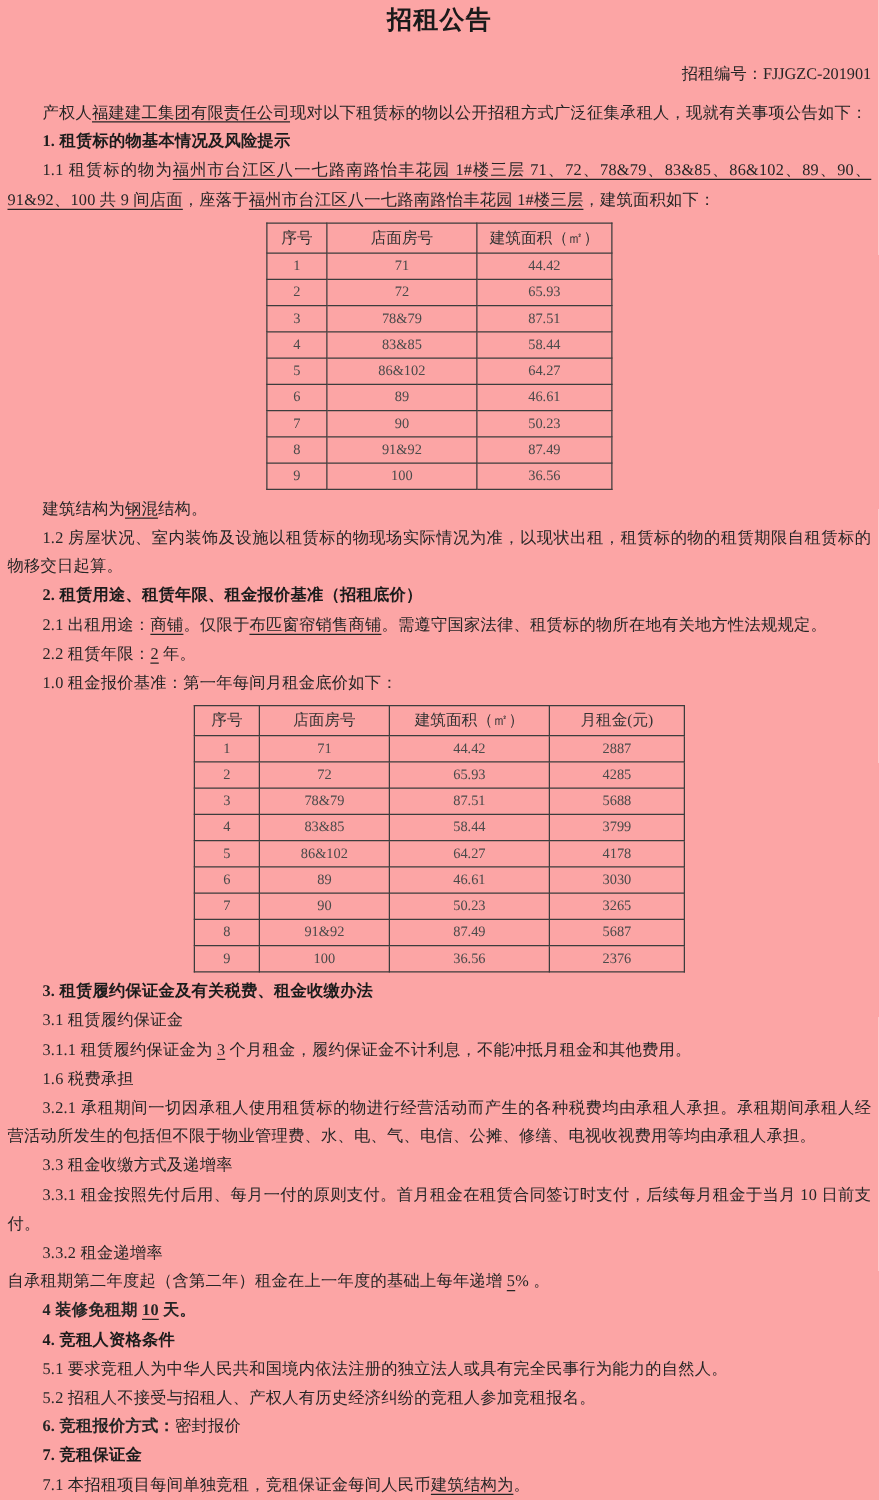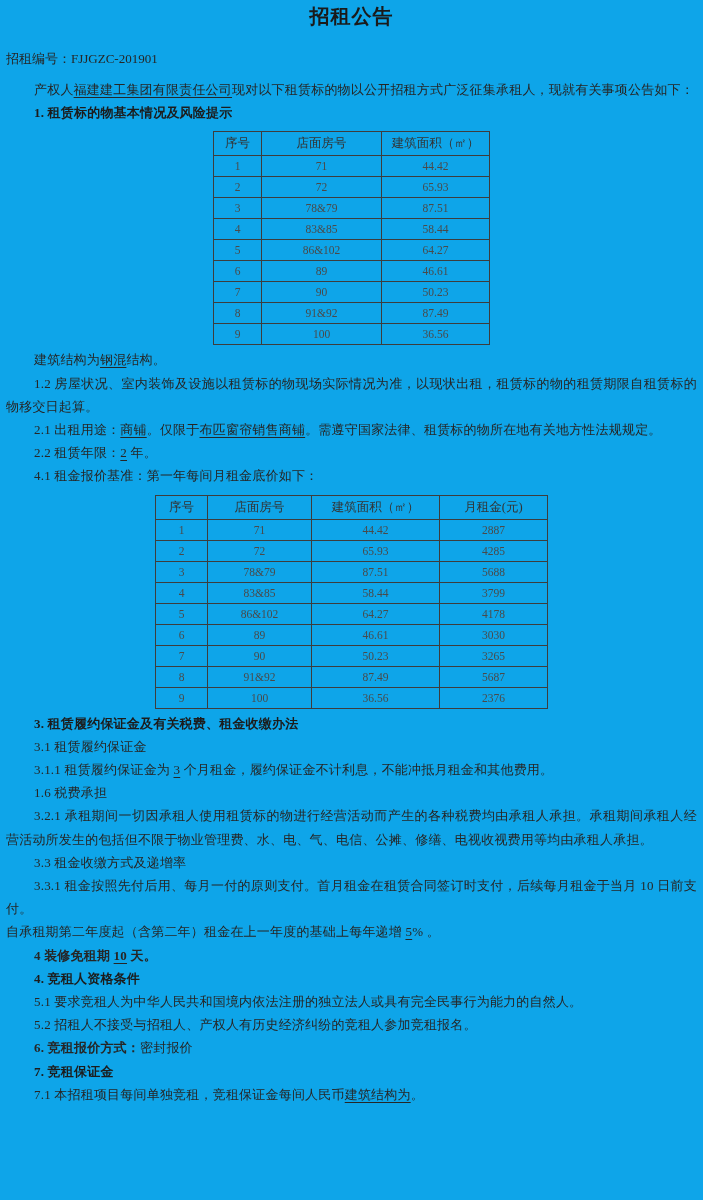--- a/index.html
+++ b/index.html
@@ -1,38 +1,38 @@
 <!DOCTYPE html>
 <html><head>
 <meta charset="utf-8">
 <style>
   html, body { margin: 0; padding: 0; background: #ffffff; }
   .page {
     position: relative;
     width: 703px;
     height: 1200px;
     overflow: hidden;
-    background: #0ea5e9;
+    background: #fca5a5;
     box-sizing: border-box;
     padding: 0 6px;
     font-family: "Liberation Serif", "DejaVu Serif", serif;
     color: #262626;
   }
   .doc-title {
     font-family: "Liberation Sans", "DejaVu Sans", sans-serif;
     font-size: 20px;
     font-weight: bold;
     text-align: center;
     margin: 3px 0 0 0;
     line-height: 27px;
     letter-spacing: 1px;
     color: #1a1a1a;
   }
   .notice-code {
-    text-align: left;
+    text-align: right;
     font-size: 13px;
     margin: 21px 0 0 0;
     line-height: 15px;
   }
   .doc-body { margin-top: 12px; }
   p.line {
     margin: 0;
     font-size: 13px;
     line-height: 23.2px;
     text-align: justify;
@@ -67,20 +67,21 @@
 </style>
 </head>
 <body>
 
 <div class="page">
   <h1 class="doc-title">招租公告</h1>
   <p class="notice-code">招租编号：FJJGZC-201901</p>
   <div class="doc-body" id="doc-body">
       <p class="line indent"><span>产权人</span><u>福建建工集团有限责任公司</u><span>现对以下租赁标的物以公开招租方式广泛征集承租人，现就有关事项公告如下：</span></p>
       <p class="line indent heading"><span>1. 租赁标的物基本情况及风险提示</span></p>
+      <p class="line indent"><span>1.1 租赁标的物为</span><u>福州市台江区八一七路南路怡丰花园 1#楼三层 71、72、78&amp;79、83&amp;85、86&amp;102、89、90、91&amp;92、100 共 9 间店面</u><span>，座落于</span><u>福州市台江区八一七路南路怡丰花园 1#楼三层</u><span>，建筑面积如下：</span></p>
       <table class="doc-table" style="width: 276px;">
         <colgroup>
           <col style="width: 48px;">
           <col style="width: 120px;">
           <col style="width: 108px;">
         </colgroup>
         <thead>
           <tr>
             <th>序号</th>
             <th>店面房号</th>
@@ -130,23 +131,24 @@
           </tr>
           <tr>
             <td>9</td>
             <td>100</td>
             <td>36.56</td>
           </tr>
         </tbody>
       </table>
       <p class="line indent"><span>建筑结构为</span><u>钢混</u><span>结构。</span></p>
       <p class="line indent"><span>1.2 房屋状况、室内装饰及设施以租赁标的物现场实际情况为准，以现状出租，租赁标的物的租赁期限自租赁标的物移交日起算。</span></p>
+      <p class="line indent heading"><span>2. 租赁用途、租赁年限、租金报价基准（招租底价）</span></p>
       <p class="line indent"><span>2.1 出租用途：</span><u>商铺</u><span>。仅限于</span><u>布匹窗帘销售商铺</u><span>。需遵守国家法律、租赁标的物所在地有关地方性法规规定。</span></p>
       <p class="line indent"><span>2.2 租赁年限：</span><u>2</u><span> 年。</span></p>
-      <p class="line indent"><span>4.1 租金报价基准：第一年每间月租金底价如下：</span></p>
+      <p class="line indent"><span>1.0 租金报价基准：第一年每间月租金底价如下：</span></p>
       <table class="doc-table" style="width: 392px;">
         <colgroup>
           <col style="width: 52px;">
           <col style="width: 104px;">
           <col style="width: 128px;">
           <col style="width: 108px;">
         </colgroup>
         <thead>
           <tr>
             <th>序号</th>
@@ -212,20 +214,21 @@
           </tr>
         </tbody>
       </table>
       <p class="line indent heading"><span>3. 租赁履约保证金及有关税费、租金收缴办法</span></p>
       <p class="line indent"><span>3.1 租赁履约保证金</span></p>
       <p class="line indent"><span>3.1.1 租赁履约保证金为 </span><u>3</u><span> 个月租金，履约保证金不计利息，不能冲抵月租金和其他费用。</span></p>
       <p class="line indent"><span>1.6 税费承担</span></p>
       <p class="line indent"><span>3.2.1 承租期间一切因承租人使用租赁标的物进行经营活动而产生的各种税费均由承租人承担。承租期间承租人经营活动所发生的包括但不限于物业管理费、水、电、气、电信、公摊、修缮、电视收视费用等均由承租人承担。</span></p>
       <p class="line indent"><span>3.3 租金收缴方式及递增率</span></p>
       <p class="line indent"><span>3.3.1 租金按照先付后用、每月一付的原则支付。首月租金在租赁合同签订时支付，后续每月租金于当月 10 日前支付。</span></p>
+      <p class="line indent"><span>3.3.2 租金递增率</span></p>
       <p class="line"><span>自承租期第二年度起（含第二年）租金在上一年度的基础上每年递增 </span><u>5</u><span>% 。</span></p>
       <p class="line indent"><span style="font-weight: bold;">4 装修免租期 </span><u style="font-weight: bold;">10</u><span style="font-weight: bold;"> 天。</span></p>
       <p class="line indent heading"><span>4. 竞租人资格条件</span></p>
       <p class="line indent"><span>5.1 要求竞租人为中华人民共和国境内依法注册的独立法人或具有完全民事行为能力的自然人。</span></p>
       <p class="line indent"><span>5.2 招租人不接受与招租人、产权人有历史经济纠纷的竞租人参加竞租报名。</span></p>
       <p class="line indent"><span style="font-weight: bold;">6. 竞租报价方式：</span><span>密封报价</span></p>
       <p class="line indent heading"><span>7. 竞租保证金</span></p>
       <p class="line indent"><span>7.1 本招租项目每间单独竞租，竞租保证金每间人民币</span><u>建筑结构为</u><span>。</span></p>
       <p class="line indent"></p>
     </div>

